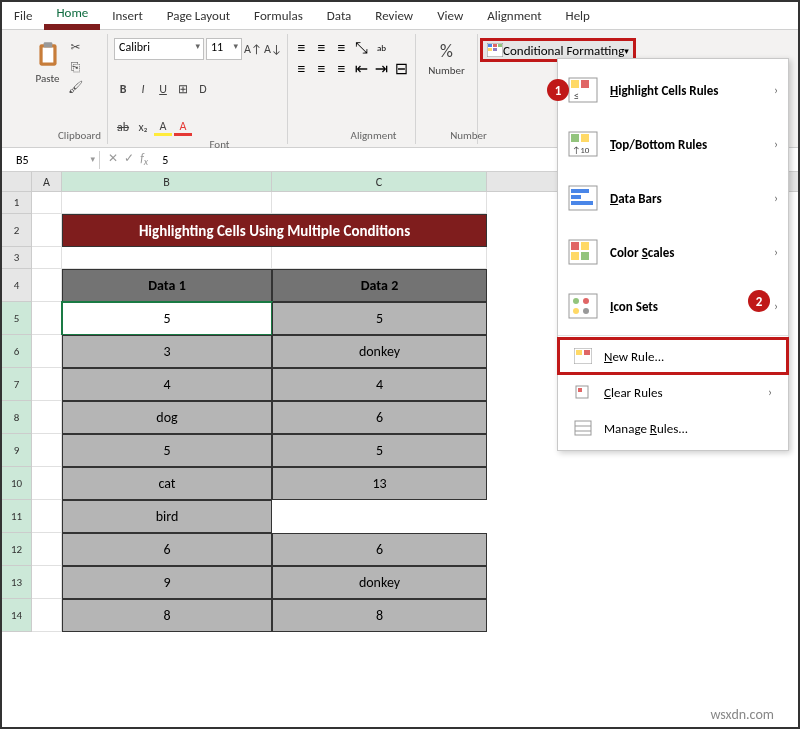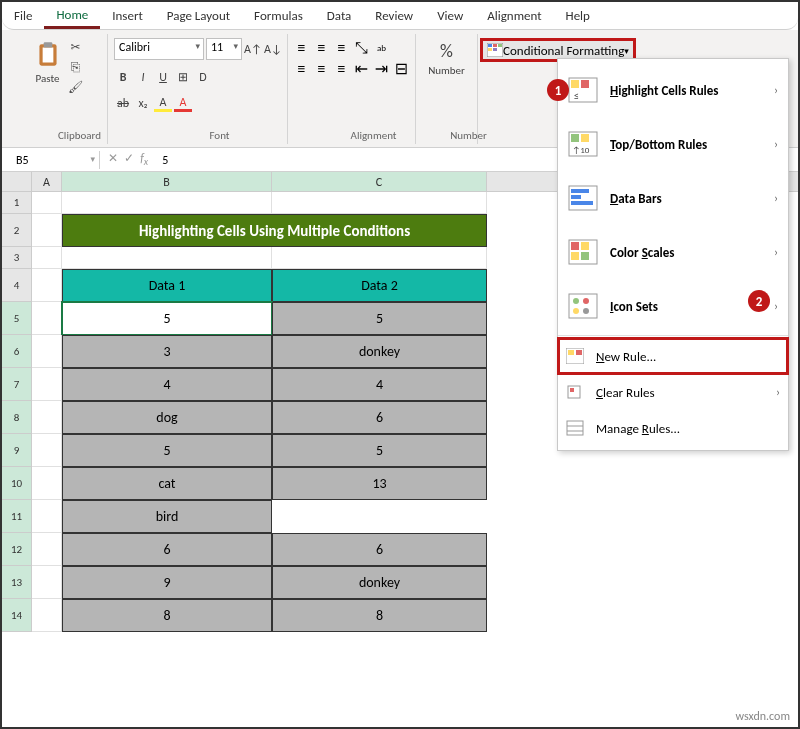--- a/index.html
+++ b/index.html
@@ -1,21 +1,21 @@
 <!DOCTYPE html>
 <html><head>
 <meta charset="utf-8">
 <style>
 * { box-sizing: border-box; margin: 0; padding: 0; font-family: 'Segoe UI', Calibri, sans-serif; }
 body { background: #fff; width: 800px; height: 729px; overflow: hidden; position: relative; border: 2px solid #333; }
 
 
-.menubar { display: flex; height: 28px; background: #fff; border-bottom: 1px solid #d0d0d0; align-items: center; font-size: 13px; border-radius: 12px; }
+.menubar { display: flex; height: 28px; background: #fff; border-bottom: 1px solid #d0d0d0; align-items: center; font-size: 13px; }
 .menubar .tab { padding: 4px 12px; color: #333; }
-.menubar .tab.active { color: #0e6b3f; border-bottom: 3px solid #7f1d1d; font-weight: 400; }
+.menubar .tab.active { color: #0e6b3f; border-bottom: 6px solid #7f1d1d; font-weight: 400; }
 
 
 .ribbon { display: flex; height: 118px; background: #f3f2f1; border-bottom: 1px solid #d0d0d0; padding: 4px 6px 0 6px; }
 .group { border-right: 1px solid #d4d4d4; padding: 0 6px 2px 6px; display: flex; flex-direction: column; justify-content: space-between; align-items: center; height: 110px; }
 .group-label { font-size: 11px; color: #666; text-align: center; padding-top: 2px; margin-left: 44px; }
 .group-body { flex: 1; display: flex; align-items: flex-start; gap: 2px; padding-top: 4px; }
 
 .vcol { display: flex; flex-direction: column; gap: 2px; align-items: center; }
 .bigbtn { display: flex; flex-direction: column; align-items: center; font-size: 11px; color: #444; padding: 2px 4px; gap: 2px; }
 .icon-clip { width: 26px; height: 30px; }
@@ -51,40 +51,40 @@
 .rows { }
 .row { display: flex; height: 33px; }
 .row.short { height: 22px; }
 .rowhdr { width: 30px; background: #e6e6e6; border-right: 1px solid #ccc; border-bottom: 1px solid #ccc; font-size: 11px; text-align: center; display:flex; align-items:center; justify-content:center; color: #333; }
 .rowhdr.sel { background: #cce8d8; }
 .cell { border-right: 1px solid #e0e0e0; border-bottom: 1px solid #e0e0e0; display: flex; align-items: center; justify-content: center; font-size: 14px; }
 .cell.a { width: 30px; }
 .cell.b { width: 210px; }
 .cell.c { width: 215px; }
 
-.title-cell { background: #4d7c0f; color: #fff; font-weight: bold; border: 1px solid #333; font-size: 15px; }
-.hdr-cell { background: #14b8a6; font-weight: normal; border: 1px solid #333 !important; }
+.title-cell { background: #7f1d1d; color: #fff; font-weight: bold; border: 1px solid #333; font-size: 15px; }
+.hdr-cell { background: #737373; font-weight: bold; border: 1px solid #333 !important; }
 .data-cell { background: #b5b5b5; border: 1px solid #333 !important; }
 .data-cell.active { background: #fff; outline: 2px solid #1a7a44; outline-offset: -1px; }
 
 
 .dropdown { position: absolute; left: 555px; top: 56px; width: 232px; background: #fff; border: 1px solid #c8c8c8; box-shadow: 2px 2px 6px rgba(0,0,0,0.2); z-index: 100; font-size: 13px; padding: 4px 0; }
-.dd-item { display: flex; align-items: center; gap: 12px; padding: 10px 8px; position: relative; }
+.dd-item { display: flex; align-items: center; gap: 12px; padding: 10px 16px; position: relative; }
 .dd-item.tall { padding: 14px 10px; }
 .dd-icon { width: 30px; height: 26px; flex-shrink: 0; }
 .dd-label { flex: 1; }
 .dd-label .ul { text-decoration: underline; }
 .dd-chev { font-size: 12px; color: #666; }
 .dd-sep { height: 1px; background: #e0e0e0; margin: 2px 0; }
 .dd-item.boxed { outline: 3px solid #c01818; outline-offset: -2px; }
 
 
 .badge { position: absolute; width: 22px; height: 22px; background: #c01818; color: #fff; border-radius: 50%; display: flex; align-items: center; justify-content: center; font-size: 13px; font-weight: bold; z-index: 200; }
 
-.watermark { position: absolute; bottom: 4px; right: 8px; font-size: 12px; color: #888; z-index: 300; }
+.watermark { position: absolute; bottom: 4px; right: 24px; font-size: 14px; color: #888; z-index: 300; }
 </style>
 </head>
 <body>
 
 <div class="menubar">
   <div class="tab">File</div>
   <div class="tab active">Home</div>
   <div class="tab">Insert</div>
   <div class="tab">Page Layout</div>
   <div class="tab">Formulas</div>
@@ -110,21 +110,21 @@
       <div class="vcol">
         <div class="mini">✂</div>
         <div class="mini">⎘</div>
         <div class="mini">🖌</div>
       </div>
     </div>
     <div class="group-label">Clipboard</div>
   </div>
 
   <div class="group" style="width:180px">
-    <div class="group-body" style="flex-direction:column; gap:8px; width:100%">
+    <div class="group-body" style="flex-direction:column; gap:20px; width:100%">
       <div class="font-row">
         <div class="font-sel" style="width:90px">Calibri</div>
         <div class="font-sel" style="width:36px">11</div>
         <div class="mini">A↑</div>
         <div class="mini">A↓</div>
       </div>
       <div class="font-row">
         <div class="mini">
             <b>B</b>
           </div>

